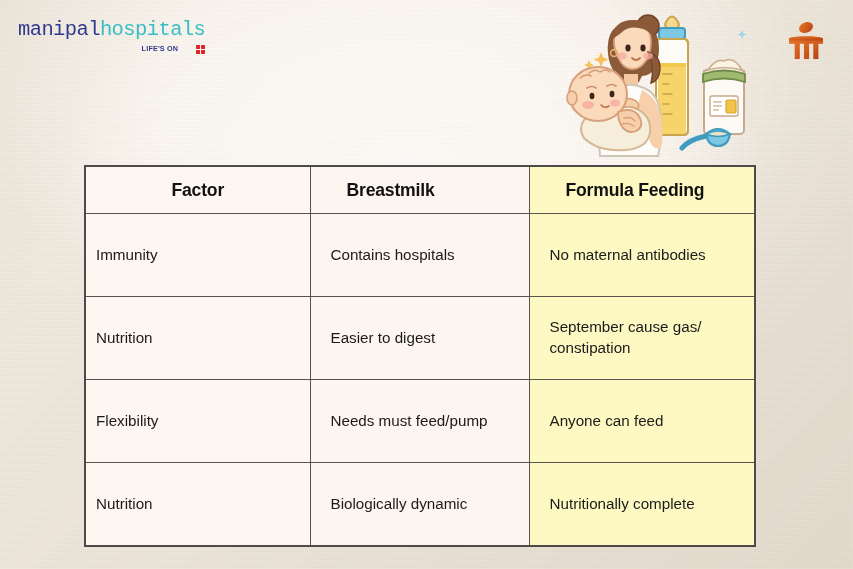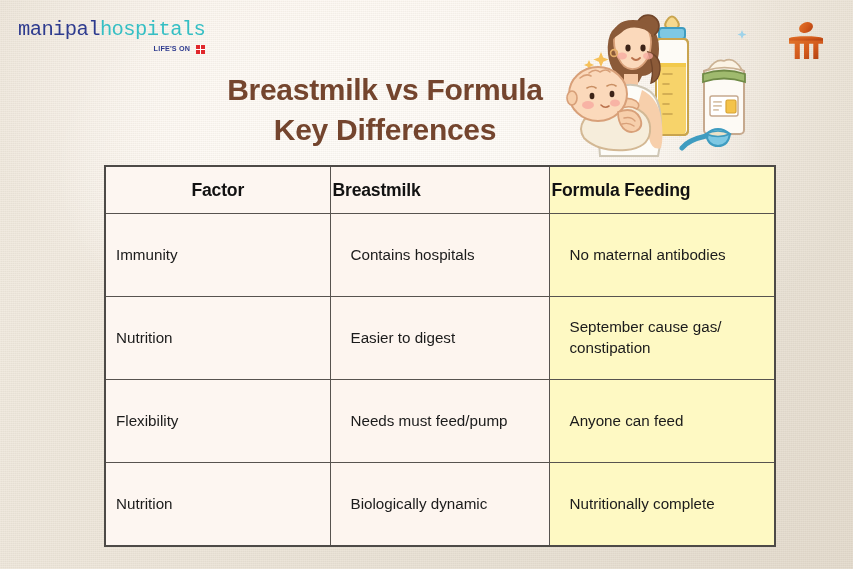--- a/index.html
+++ b/index.html
@@ -59,21 +59,21 @@
     letter-spacing: -0.6px;
     line-height: 1;
     white-space: nowrap;
   }
   #logo .manipal { color: #2e3b8f; }
   #logo .hospitals { color: #35bfc4; }
   #logo .tagline-row {
     display: flex;
     align-items: center;
     justify-content: flex-end;
-    gap: 6px;
+    gap: 18px;
     margin-top: 4px;
   }
   #logo .tagline {
     font-size: 7.2px;
     font-weight: 700;
     letter-spacing: 0.2px;
     color: #2e3b8f;
     line-height: 1;
   }
   #logo .redmark {
@@ -120,21 +120,21 @@
     position: absolute;
     left: 556px;
     top: 8px;
     width: 212px;
     height: 152px;
   }
 
   
   #table-wrap {
     position: absolute;
-    left: 104px;
+    left: 84px;
     top: 165px;
     width: 670px;
     height: 382px;
   }
   table.cmp {
     width: 670px;
     height: 382px;
     border-collapse: collapse;
     table-layout: fixed;
     border: 2px solid #4d4a47;
@@ -166,21 +166,21 @@
     font-weight: 700;
     color: #121212;
     letter-spacing: -0.2px;
   }
   table.cmp thead th.h-factor {
     text-align: center;
     padding: 0 6px;
   }
   table.cmp thead th.h-left {
     text-align: left;
-    padding-left: 2px;
+    padding-left: 36px;
   }
 
   
   table.cmp tbody tr { height: 67px; }
   table.cmp tbody td.factor {
     text-align: left;
     padding: 0 10px;
   }
   table.cmp tbody td.val {
     text-align: left;
@@ -211,24 +211,20 @@
           <stop offset="55%" stop-color="#d2591b"></stop>
           <stop offset="100%" stop-color="#b03e10"></stop>
         </linearGradient>
       </defs>
       <ellipse cx="23" cy="9.5" rx="7.2" ry="5.2" transform="rotate(-22 23 9.5)" fill="url(#gmark)"></ellipse>
       <path d="M6 21.5 h34 a0 0 0 0 1 0 0 v4.2 h-4.6 V41 h-5.1 V25.7 h-4.2 V41 h-5.1 V25.7 h-4.2 V41 h-5.1 V25.7 H6 Z" fill="url(#gmark)"></path>
       <path d="M6 20.2 c5-2.6 29-2.6 34 0 v2.2 H6 Z" fill="url(#gmark)"></path>
     </svg>
   </div>
 
-  <h1 id="title">
-    <span class="line">Breastmilk vs Formula</span>
-    <span class="line">Key Differences</span>
-  </h1>
 
   <div id="illustration">
     <svg viewBox="0 0 212 152" width="212" height="152" aria-hidden="true">
 
       <g fill="#f6c15a">
         <path d="M45 44 l2.2 5.4 5.4 2.2 -5.4 2.2 -2.2 5.4 -2.2 -5.4 -5.4 -2.2 5.4 -2.2 Z"></path>
         <path d="M33 52 l1.5 3.6 3.6 1.5 -3.6 1.5 -1.5 3.6 -1.5 -3.6 -3.6 -1.5 3.6 -1.5 Z"></path>
         <path d="M63 25 l1.4 3.4 3.4 1.4 -3.4 1.4 -1.4 3.4 -1.4 -3.4 -3.4 -1.4 3.4 -1.4 Z"></path>
       </g>
       <g fill="#9ed3ea">

